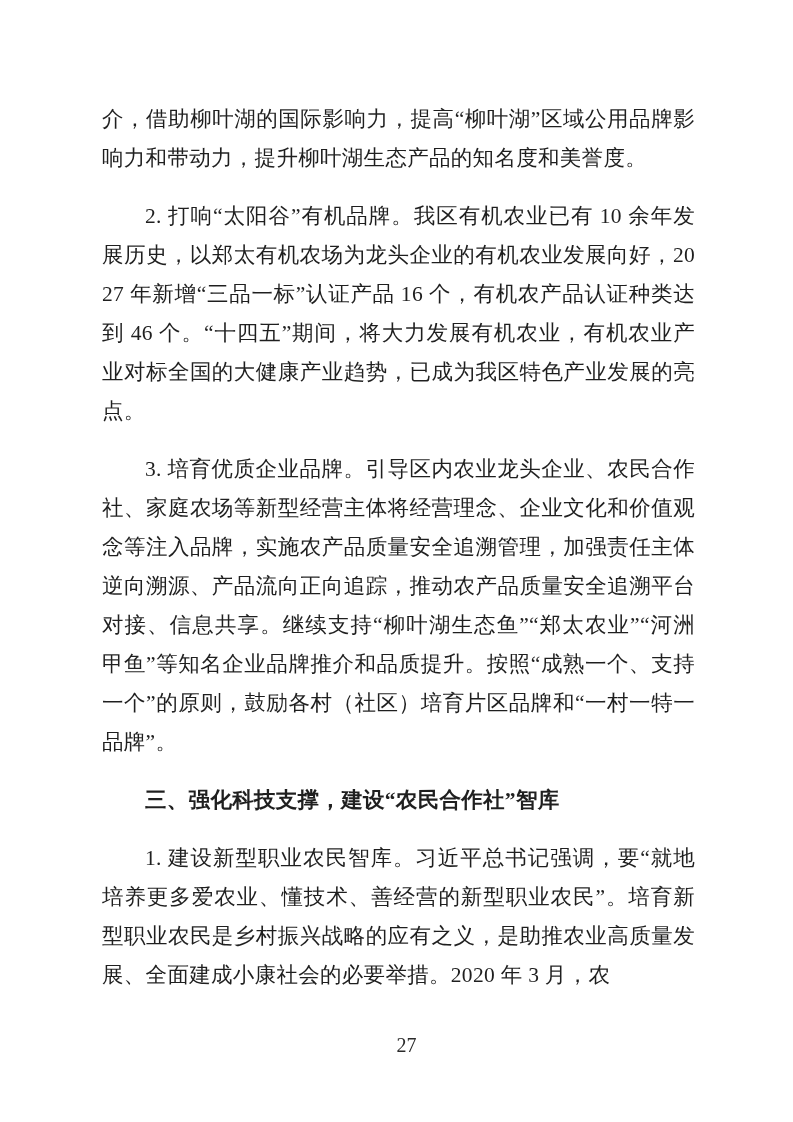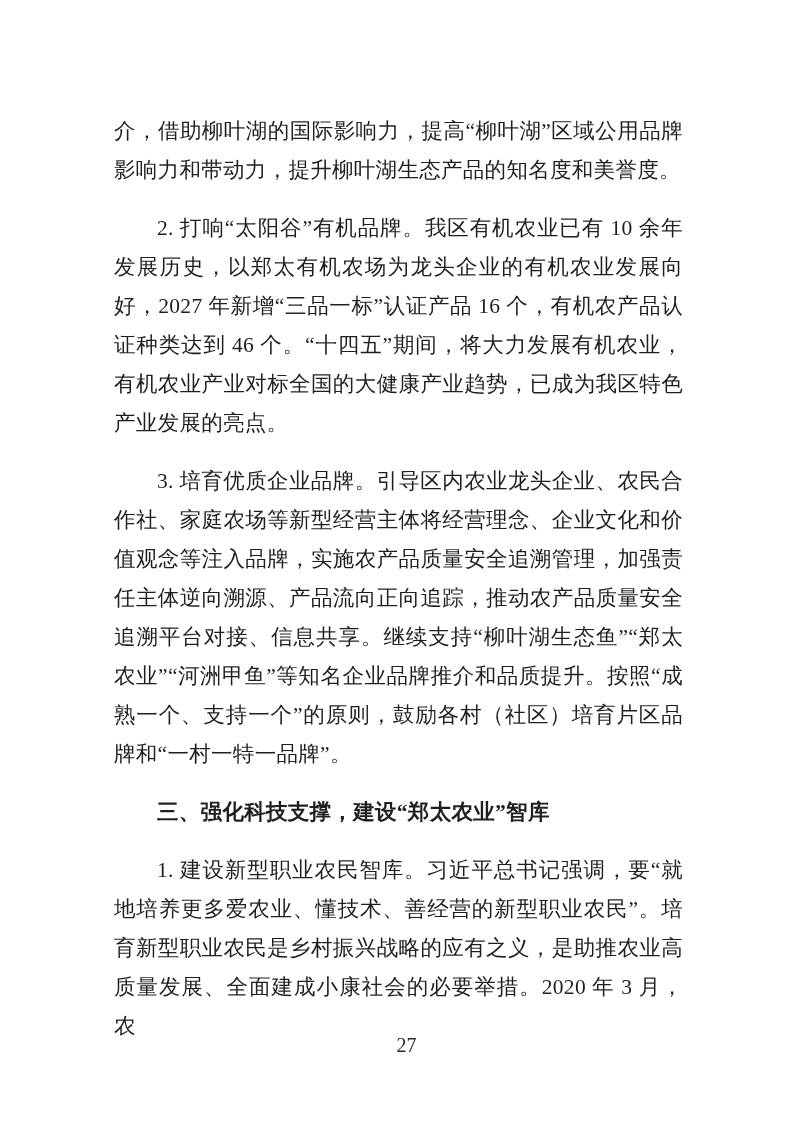--- a/index.html
+++ b/index.html
@@ -16,21 +16,21 @@
     font-family: "Liberation Serif", "DejaVu Serif", serif;
     color: #1f1f1f;
   }
   .content {
     position: absolute;
     left: 102px;
     top: 100px;
     width: 593px;
   }
   .content p {
-    margin: 12px;
+    margin: 0;
     font-size: 21.5px;
     line-height: 39px;
     text-align: justify;
     text-justify: inter-ideograph;
     letter-spacing: 0.3px;
     word-break: break-all;
   }
   .content p + p {
     margin-top: 19px;
   }
@@ -57,19 +57,19 @@
   }
 </style>
 </head>
 <body>
 
 <div class="page">
   <main class="content">
       <p class="">介，借助柳叶湖的国际影响力，提高“柳叶湖”区域公用品牌影响力和带动力，提升柳叶湖生态产品的知名度和美誉度。</p>
       <p class="indent">2. 打响“太阳谷”有机品牌。我区有机农业已有 10 余年发展历史，以郑太有机农场为龙头企业的有机农业发展向好，2027 年新增“三品一标”认证产品 16 个，有机农产品认证种类达到 46 个。“十四五”期间，将大力发展有机农业，有机农业产业对标全国的大健康产业趋势，已成为我区特色产业发展的亮点。</p>
       <p class="indent">3. 培育优质企业品牌。引导区内农业龙头企业、农民合作社、家庭农场等新型经营主体将经营理念、企业文化和价值观念等注入品牌，实施农产品质量安全追溯管理，加强责任主体逆向溯源、产品流向正向追踪，推动农产品质量安全追溯平台对接、信息共享。继续支持“柳叶湖生态鱼”“郑太农业”“河洲甲鱼”等知名企业品牌推介和品质提升。按照“成熟一个、支持一个”的原则，鼓励各村（社区）培育片区品牌和“一村一特一品牌”。</p>
-      <p class="indent heading">三、强化科技支撑，建设“郑太农业”智库</p>
+      <p class="indent heading">三、强化科技支撑，建设“农民合作社”智库</p>
       <p class="indent">1. 建设新型职业农民智库。习近平总书记强调，要“就地培养更多爱农业、懂技术、善经营的新型职业农民”。培育新型职业农民是乡村振兴战略的应有之义，是助推农业高质量发展、全面建成小康社会的必要举措。2020 年 3 月，农</p>
     </main>
   <footer class="page-footer">
     <span class="page-number">27</span>
   </footer>
 </div>
 
 </body></html>

